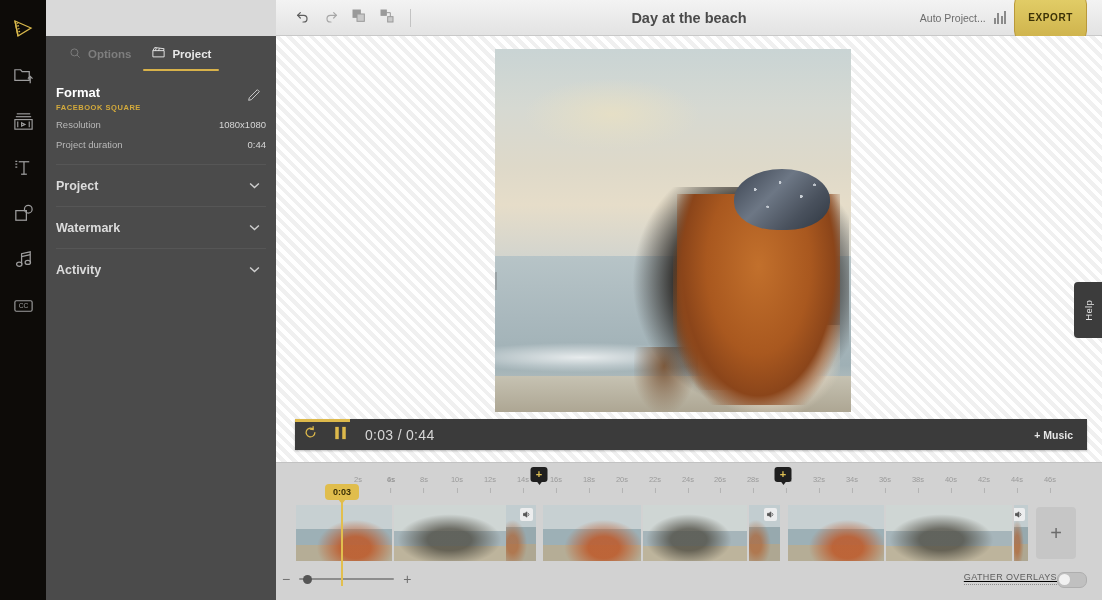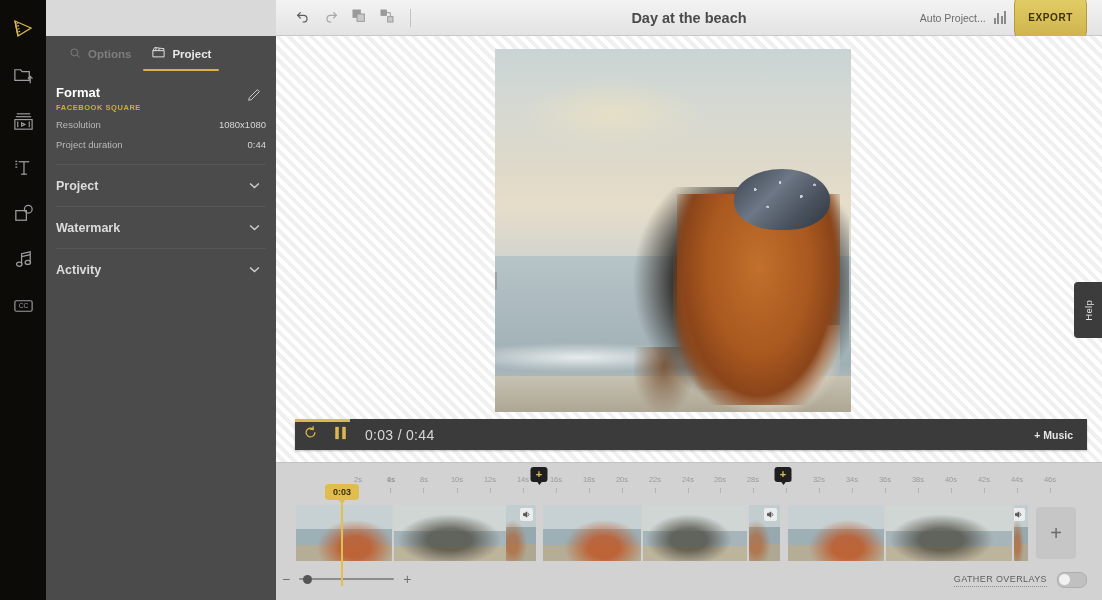--- a/index.html
+++ b/index.html
@@ -192,21 +192,21 @@
     background:#c6c6c6;display:flex;align-items:center;justify-content:center;cursor:pointer;
   }
   .addclip span{color:#6b6b6b;font-size:20px;line-height:1;font-weight:300;}
 
   .tl-foot{position:absolute;left:0;right:0;bottom:8px;height:20px;}
   .zoomctl{position:absolute;left:6px;top:0;display:flex;align-items:center;gap:9px;}
   .zbtn{font-size:14px;color:#6f6f6f;cursor:pointer;line-height:1;user-select:none;}
   .slider{position:relative;width:95px;height:14px;display:flex;align-items:center;cursor:pointer;}
   .slider .bar{position:absolute;left:0;right:0;height:2px;background:#8d8d8d;border-radius:1px;}
   .slider .knob{position:absolute;left:0;width:9px;height:9px;border-radius:50%;background:#555;}
-  .gather{position:absolute;right:15px;top:0;display:flex;align-items:center;gap:10px;}
+  .gather{position:absolute;right:15px;top:0;display:flex;align-items:flex-start;text-decoration:underline;}
   .gather .lbl{font-size:9px;color:#5e5e5e;letter-spacing:.4px;
     border-bottom:1px dotted #8d8d8d;padding-bottom:2px;cursor:pointer;}
   .toggle{width:28px;height:14px;border-radius:7px;background:#c0c0c0;border:1px solid #aeaeae;
     position:relative;cursor:pointer;}
   .toggle i{position:absolute;left:1px;top:1px;width:11px;height:11px;border-radius:50%;background:#f1f1f1;}
 
   
   .helptab{
     position:absolute;right:0;top:282px;width:28px;height:56px;
     background:#3c3c3c;border-radius:4px 0 0 4px;

